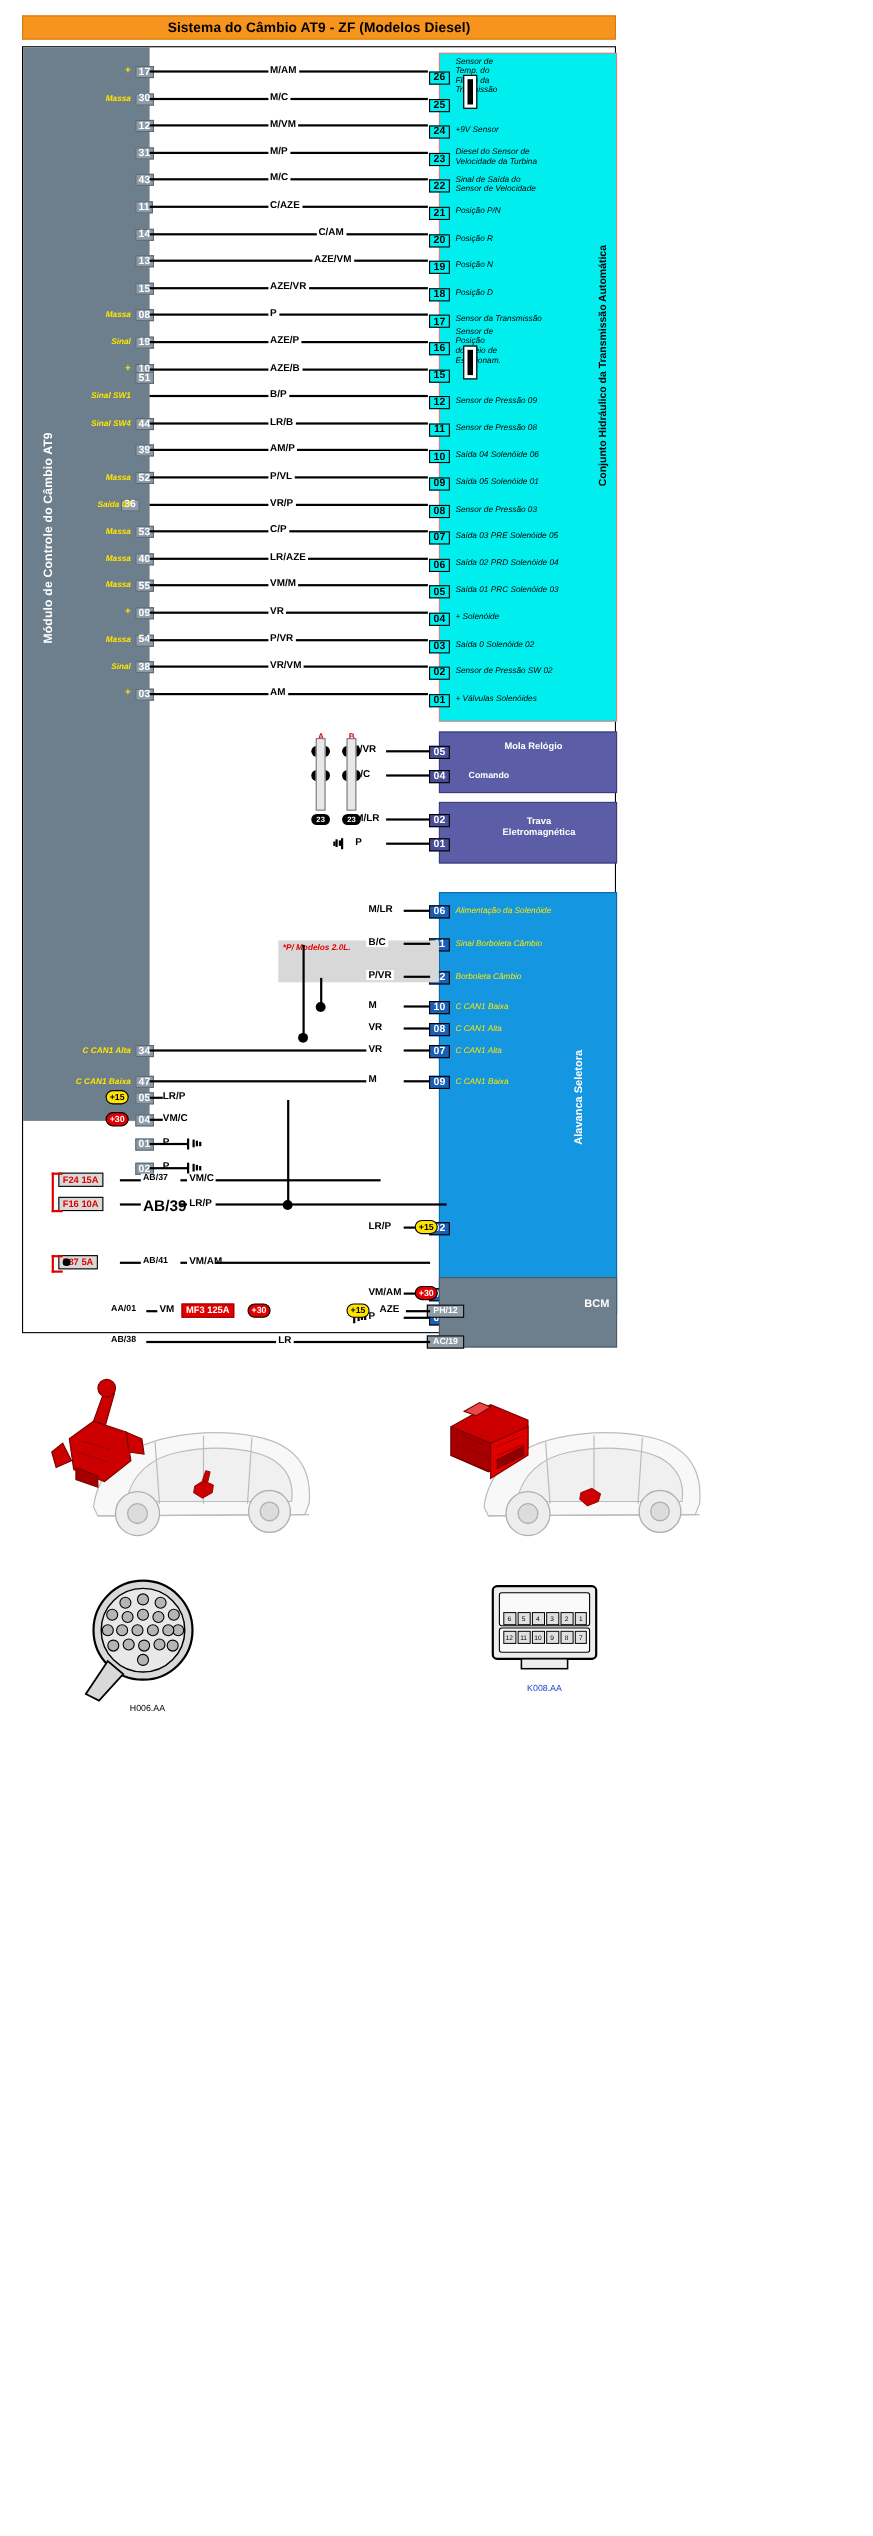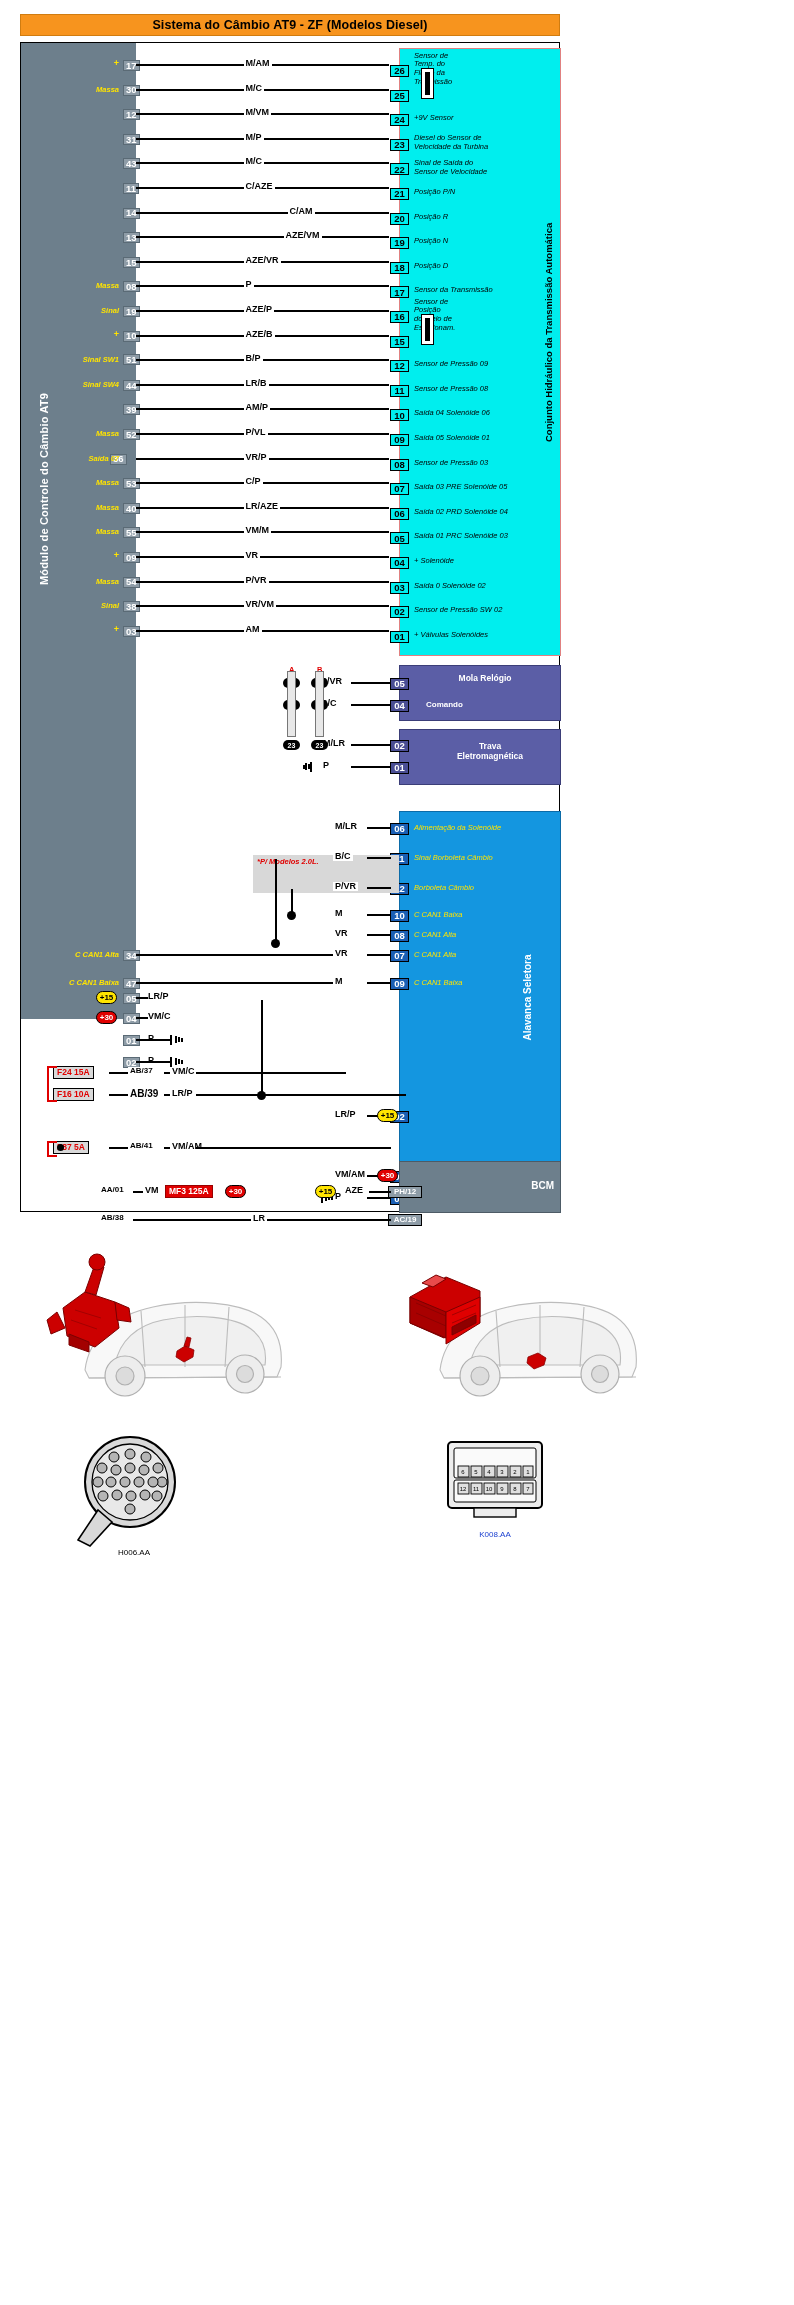--- a/index.html
+++ b/index.html
@@ -120,21 +120,21 @@
     color:#fff; font-size:9.5px; font-weight:bold;
     display:flex; align-items:center; justify-content:center; line-height:1;
   }
   .blue-lab {
     position:absolute; left:14px; font-size:7.5px; font-style:italic;
     color:#FFE400; line-height:1.15; white-space:nowrap;
   }
 
   
   #bcm-block {
-    position:absolute; left:378px; top:1118px; width:162px; height:52px;
+    position:absolute; left:378px; top:1118px; width:162px; height:64px;
     background:#6d7f8c; border:1px solid #4d5b66;
   }
   #bcm-label {
     position:absolute; right:6px; top:18px; font-size:10px;
     font-weight:bold; color:#fff;
   }
   .pin-bcm {
     position:absolute; left:-12px; width:34px; height:12px;
     background:#8e9ca7; border:1px solid #000;
     color:#fff; font-size:8px; font-weight:bold;
@@ -357,21 +357,21 @@
       <div class="wire" style="left:115px; top:242.4px; width:253px;"></div>
       <div class="wlabel" style="left:222.5px; top:237.4px;">P</div>
       <div class="pin-left" style="left:102px; top:263px;">19</div>
       <div class="pin-note" style="right:440px; top:264px;">Sinal</div>
       <div class="wire" style="left:115px; top:267px; width:253px;"></div>
       <div class="wlabel" style="left:222.5px; top:262px;">AZE/P</div>
       <div class="pin-left" style="left:102px; top:287.6px;">10</div>
       <div class="pin-note plus" style="right:440px; top:286.6px;">+</div>
       <div class="wire" style="left:115px; top:291.6px; width:253px;"></div>
       <div class="wlabel" style="left:222.5px; top:286.6px;">AZE/B</div>
-      <div class="pin-left" style="left:102px; top:311px;">51</div>
+      <div class="pin-left" style="left:102px; top:295px;">51</div>
       <div class="pin-note" style="right:440px; top:313.20000000000005px;">Sinal  SW1</div>
       <div class="wire" style="left:115px; top:316.20000000000005px; width:253px;"></div>
       <div class="wlabel" style="left:222.5px; top:311.20000000000005px;">B/P</div>
       <div class="pin-left" style="left:102px; top:336.8px;">44</div>
       <div class="pin-note" style="right:440px; top:337.8px;">Sinal SW4</div>
       <div class="wire" style="left:115px; top:340.8px; width:253px;"></div>
       <div class="wlabel" style="left:222.5px; top:335.8px;">LR/B</div>
       <div class="pin-left" style="left:102px; top:361.40000000000003px;">39</div>
       <div class="wire" style="left:115px; top:365.40000000000003px; width:253px;"></div>
       <div class="wlabel" style="left:222.5px; top:360.40000000000003px;">AM/P</div>
@@ -493,21 +493,21 @@
         <i style="left:11px;top:3px;width:1.5px;height:4px"></i>
       </div>
       <div class="wire" style="left:115px; top:1018px; width:34px;"></div>
       <div class="fuse" style="left:32px; top:1023px;">F24 15A</div>
       <div class="wire" style="left:88px; top:1029px; width:22px;"></div>
       <div class="wlabel" style="left:107px; top:1024px; font-size:8px;">AB/37</div>
       <div class="wlabel" style="left:149px; top:1024px;">VM/C</div>
       <div class="wire" style="left:143px; top:1029px; width:6px;"></div>
       <div class="fuse" style="left:32px; top:1045px;">F16 10A</div>
       <div class="wire" style="left:88px; top:1051px; width:22px;"></div>
-      <div class="wlabel" style="left:107px; top:1046px; font-size:10px;">AB/39</div>
+      <div class="wlabel" style="left:107px; top:1046px; font-size:14px;">AB/39</div>
       <div class="wlabel" style="left:149px; top:1046px;">LR/P</div>
       <div class="wire" style="left:143px; top:1051px; width:6px;"></div>
       <div class="fuse" style="left:32px; top:1098px;">F87 5A</div>
       <div class="wire" style="left:88px; top:1104px; width:22px;"></div>
       <div class="wlabel" style="left:107px; top:1099px; font-size:8px;">AB/41</div>
       <div class="wlabel" style="left:149px; top:1099px;">VM/AM</div>
       <div class="wire" style="left:143px; top:1104px; width:6px;"></div>
       <div class="fuse-frame" style="left:26px; top:1023px; width:10px; height:36px;"></div>
       <div class="fuse-frame" style="left:26px; top:1098px; width:10px; height:16px;"></div>
       <div class="node" style="left:36px; top:1101px; width:7px; height:7px;"></div>

